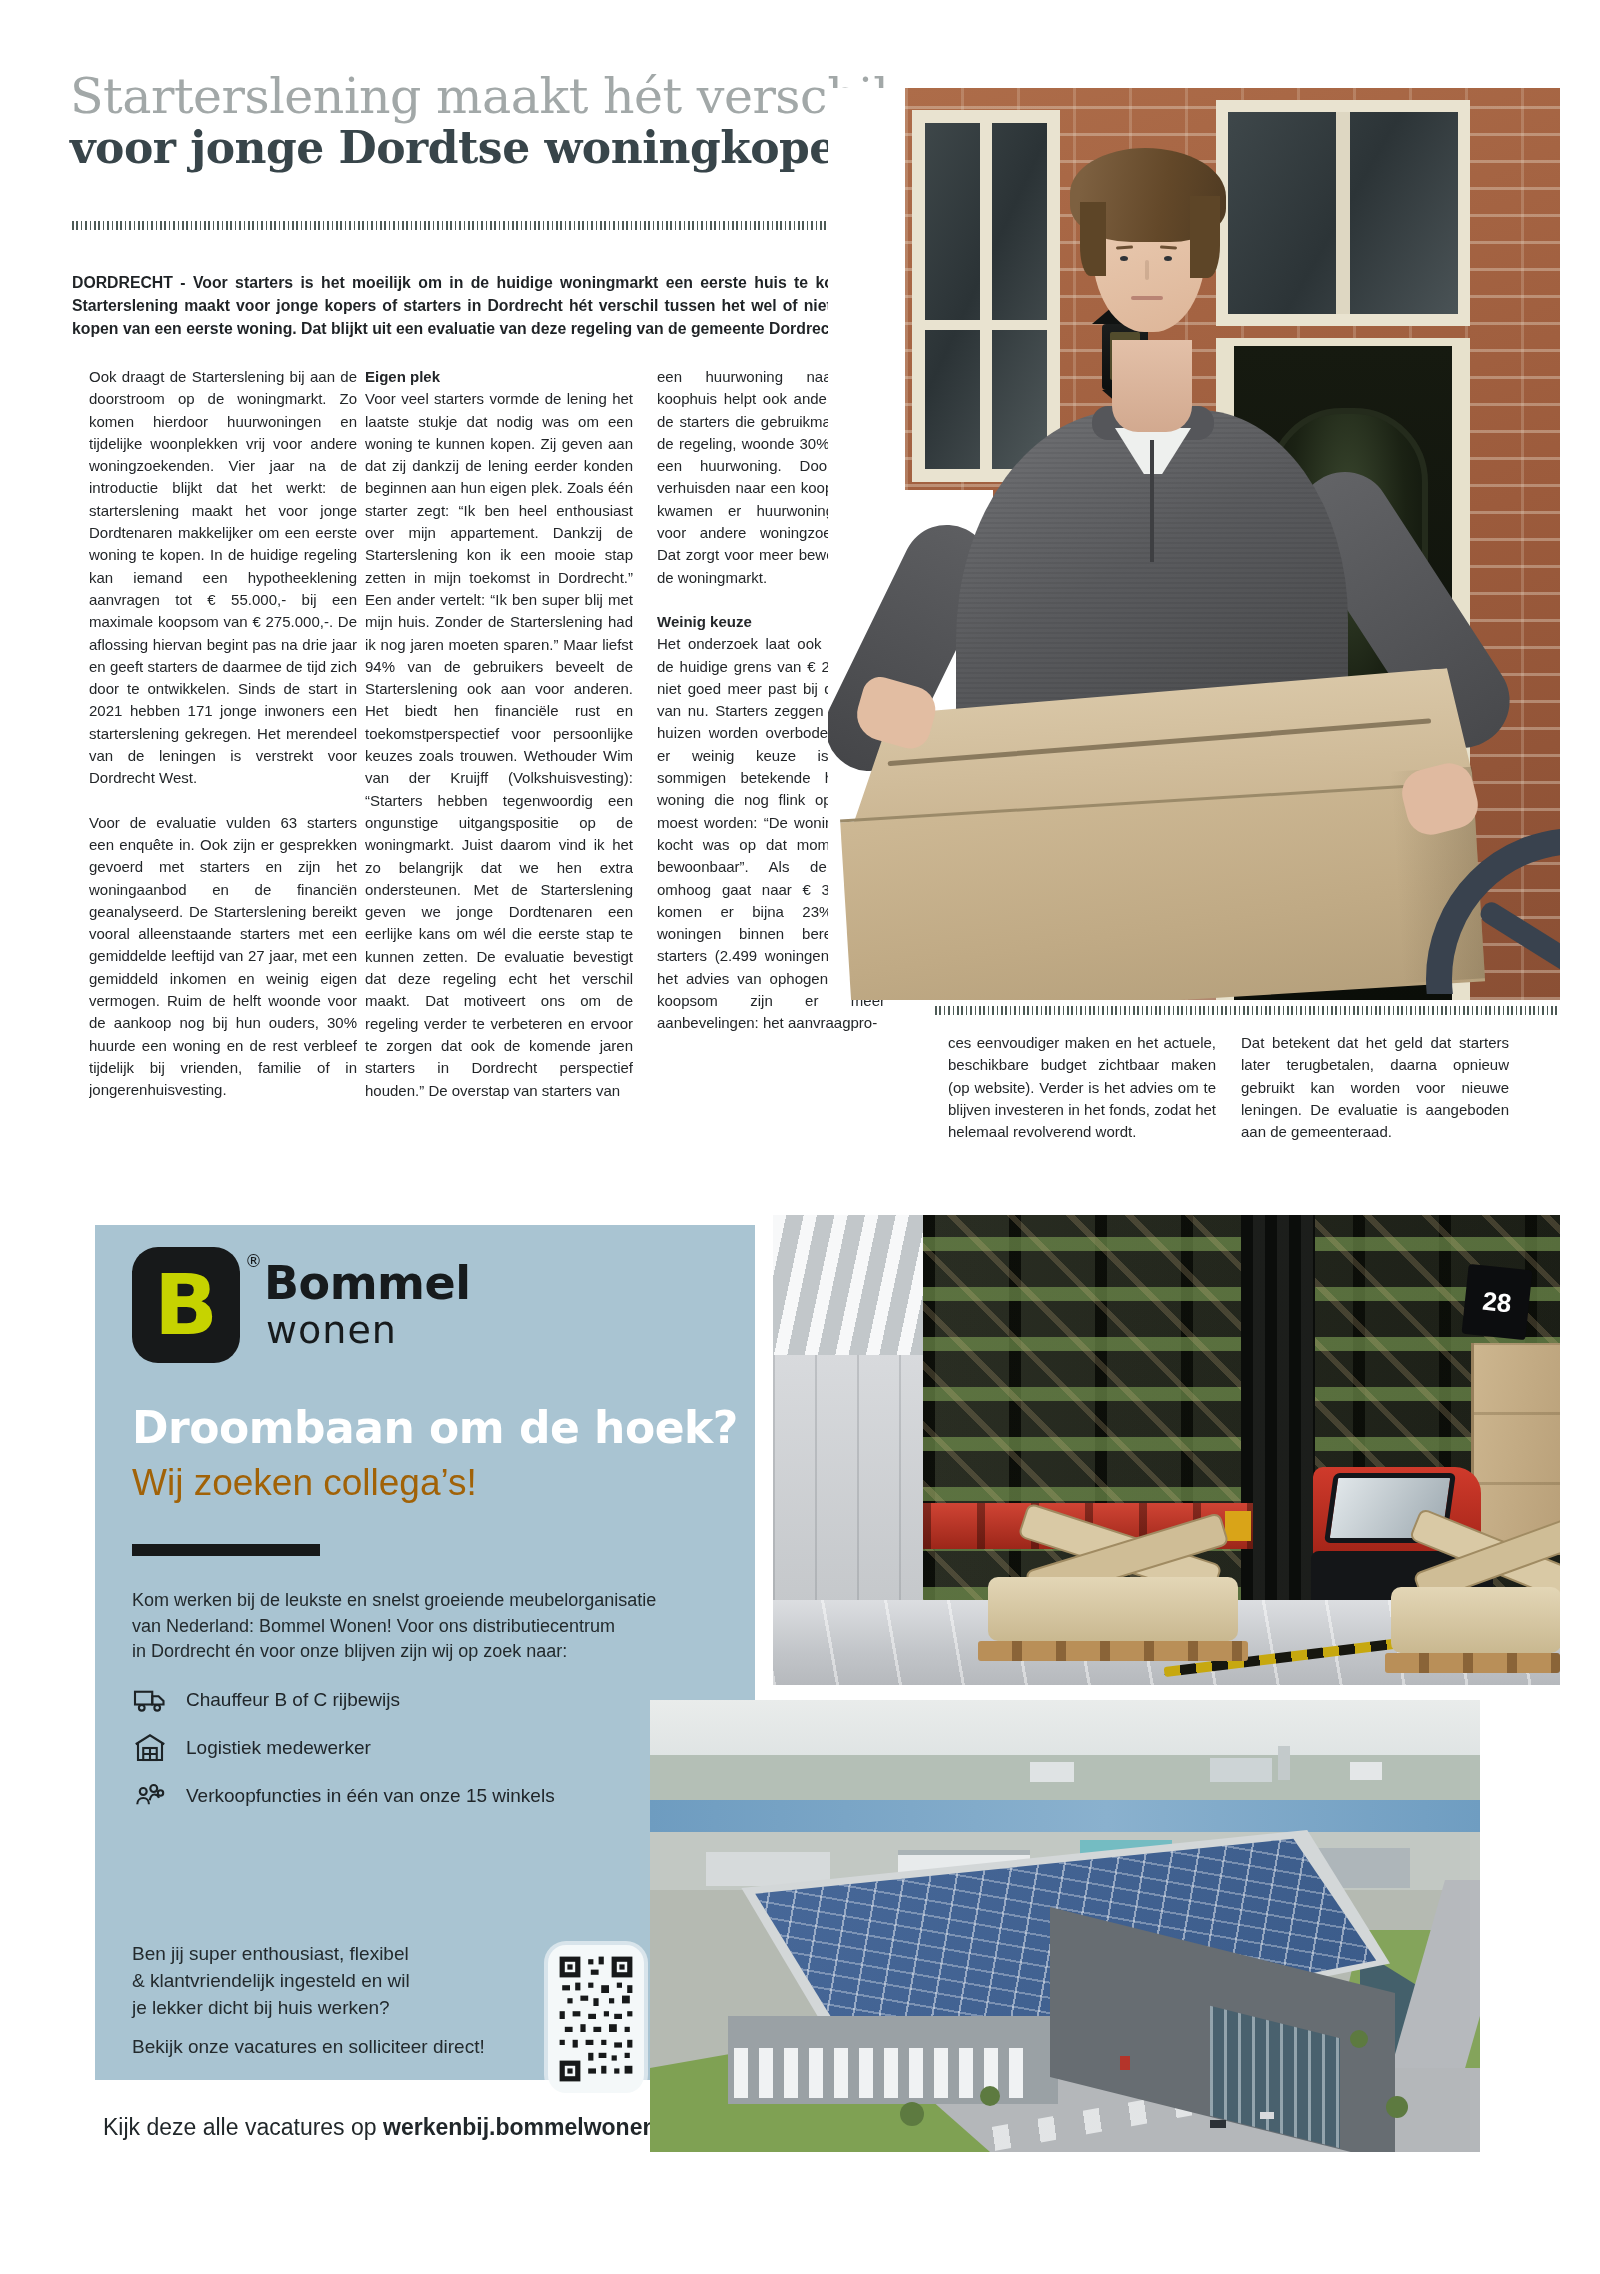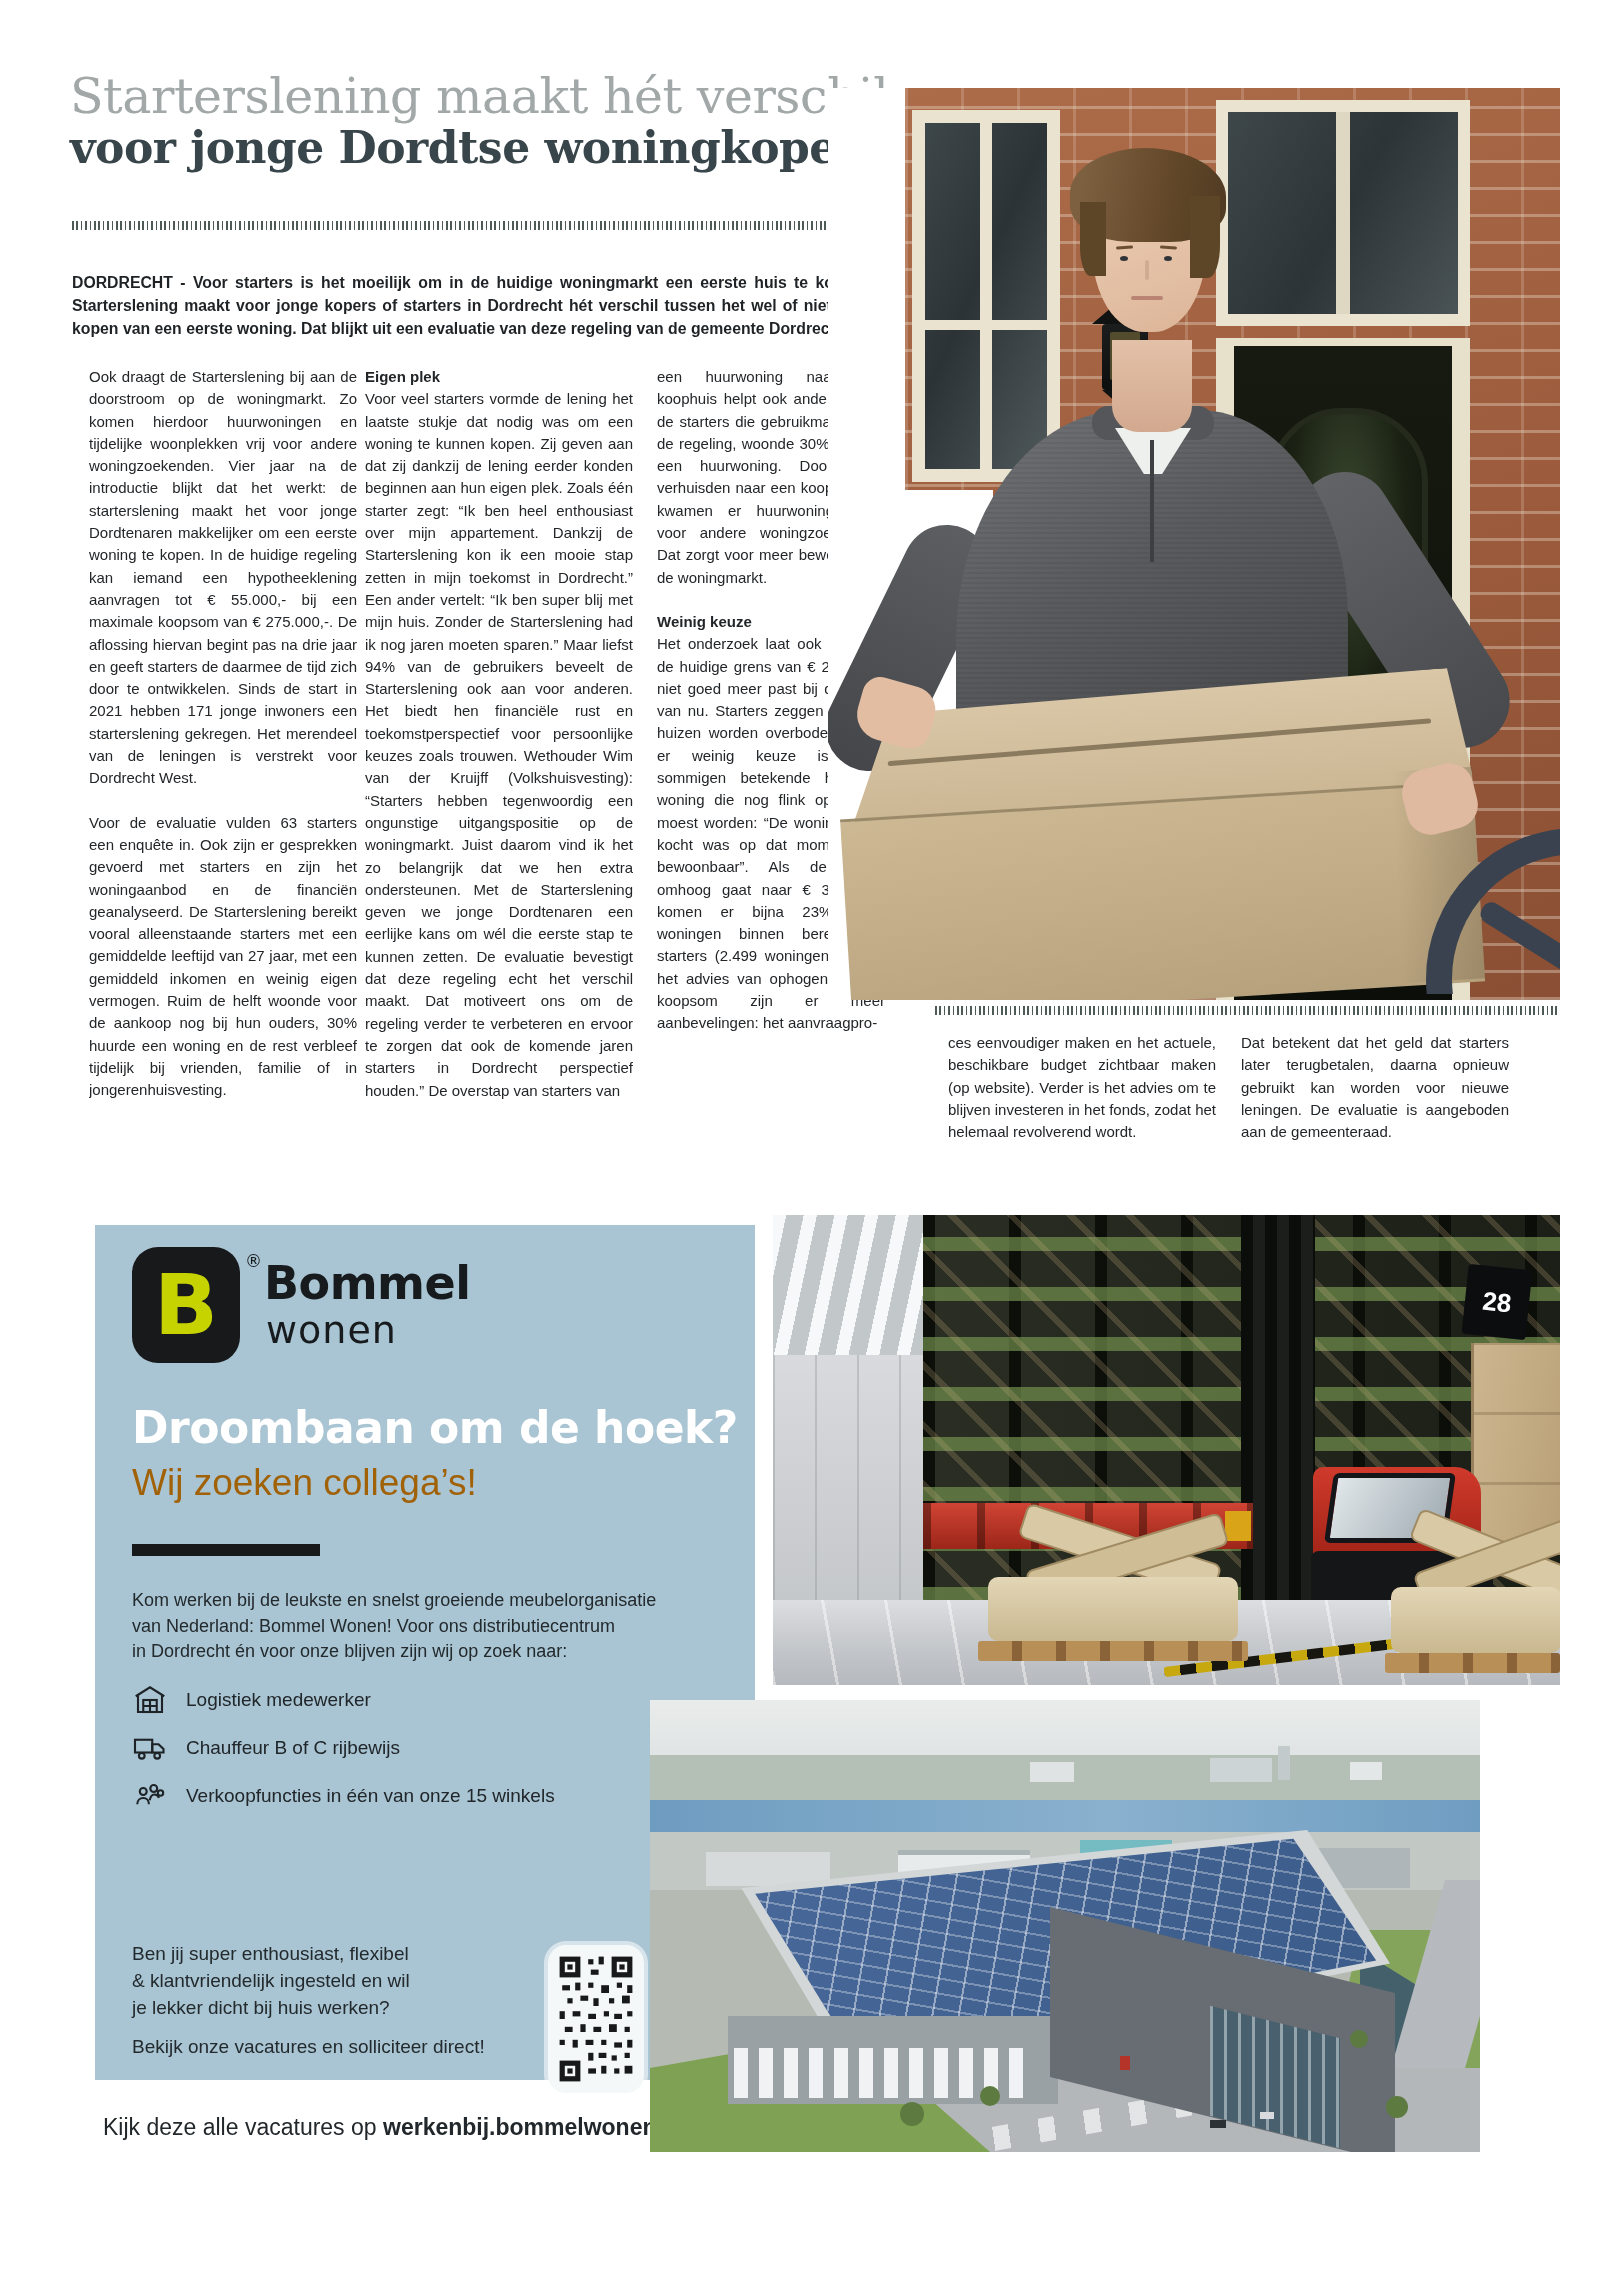--- a/index.html
+++ b/index.html
@@ -347,38 +347,38 @@
   <div class="abs ad-intro">
     <div>Kom werken bij de leukste en snelst groeiende meubelorganisatie</div>
     <div>van Nederland: Bommel Wonen! Voor ons distributiecentrum</div>
     <div><span>in </span><b>Dordrecht</b><span> én voor </span><b>onze blijven</b><span> zijn wij op zoek naar:</span></div>
   </div>
 
   <div class="abs jobs">
     <div class="job">
       <span class="jicon">
         <svg viewBox="0 0 24 24" fill="none" stroke="#1d2326" stroke-width="1.4">
+            <rect x="2" y="6.5" width="11.5" height="8.5"></rect>
+            <path d="M13.5 9.5h4.2l3.3 3.2V15h-7.5z"></path>
+            <circle cx="6.5" cy="17.2" r="1.9"></circle>
+            <circle cx="16.8" cy="17.2" r="1.9"></circle>
+          </svg>
+      </span>
+      <span class="jlabel">Chauffeur B of C rijbewijs</span>
+    </div>
+    <div class="job">
+      <span class="jicon">
+        <svg viewBox="0 0 24 24" fill="none" stroke="#1d2326" stroke-width="1.4">
             <path d="M2.5 9.5 12 3.5l9.5 6"></path>
             <path d="M4 8.5V20h16V8.5"></path>
             <rect x="7.5" y="12" width="9" height="8"></rect>
             <path d="M12 12v8M7.5 16h9"></path>
           </svg>
       </span>
       <span class="jlabel">Logistiek medewerker</span>
-    </div>
-    <div class="job">
-      <span class="jicon">
-        <svg viewBox="0 0 24 24" fill="none" stroke="#1d2326" stroke-width="1.4">
-            <rect x="2" y="6.5" width="11.5" height="8.5"></rect>
-            <path d="M13.5 9.5h4.2l3.3 3.2V15h-7.5z"></path>
-            <circle cx="6.5" cy="17.2" r="1.9"></circle>
-            <circle cx="16.8" cy="17.2" r="1.9"></circle>
-          </svg>
-      </span>
-      <span class="jlabel">Chauffeur B of C rijbewijs</span>
     </div>
     <div class="job">
       <span class="jicon">
         <svg viewBox="0 0 24 24" fill="none" stroke="#1d2326" stroke-width="1.4">
             <circle cx="7.5" cy="9" r="2.3"></circle>
             <circle cx="14.5" cy="7" r="2.3"></circle>
             <circle cx="19" cy="10" r="1.8"></circle>
             <path d="M3.5 17.5c0-2.6 1.8-4.2 4-4.2s3.8 1.6 3.8 4.2"></path>
             <path d="M11.8 14.8c.5-2.5 1.5-3.8 3.1-3.8 1.5 0 2.6.9 3.1 2.3"></path>
           </svg>

